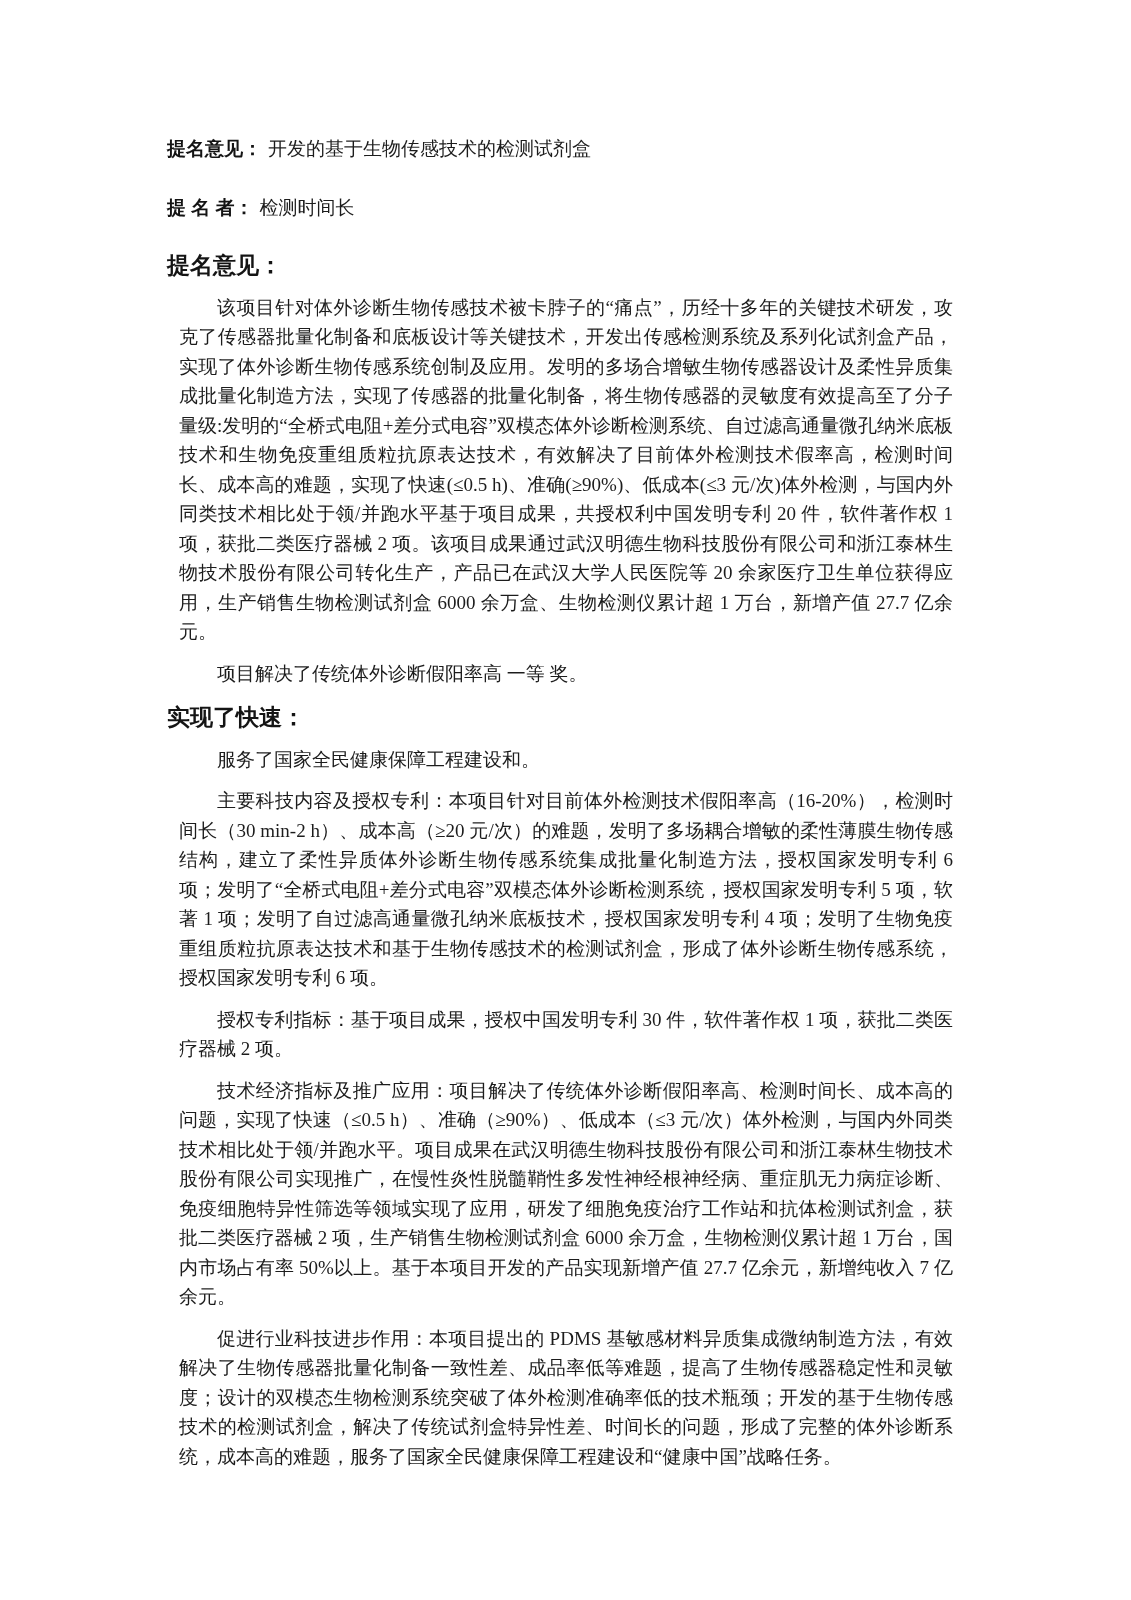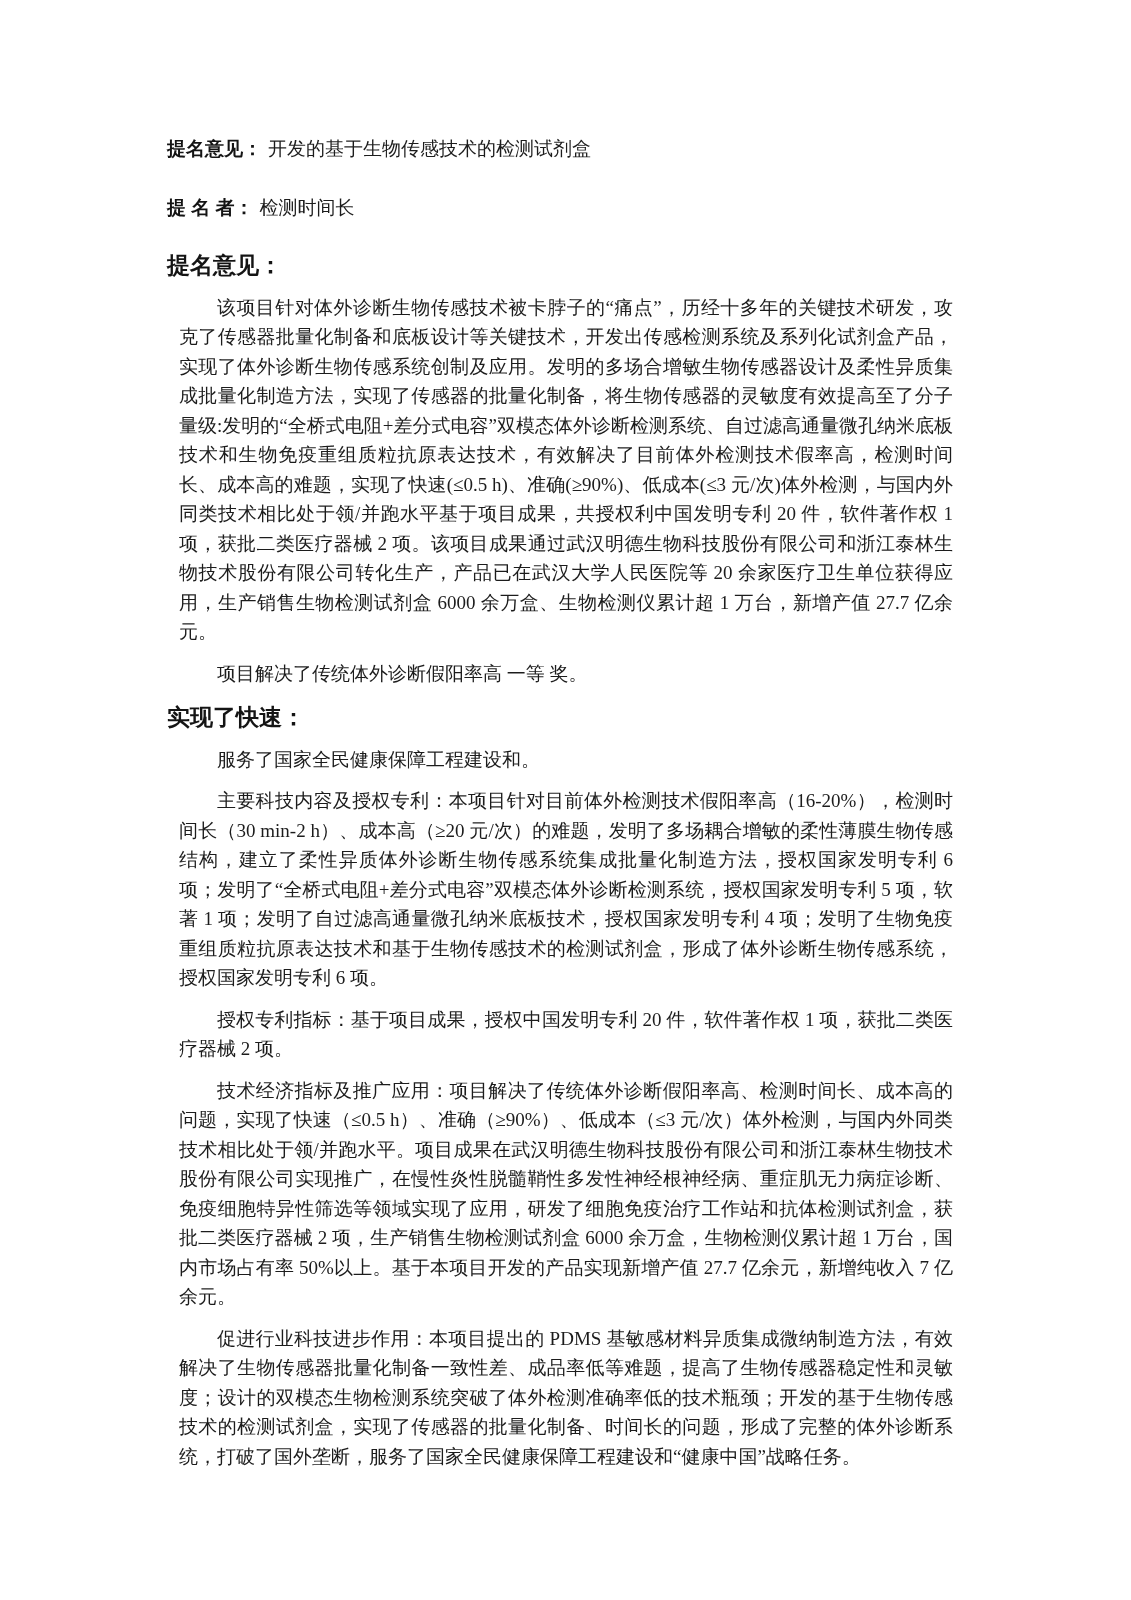--- a/index.html
+++ b/index.html
@@ -66,18 +66,18 @@
   <div class="section section-opinion">
     <h2 class="section-heading">提名意见：</h2>
     <p class="para">该项目针对体外诊断生物传感技术被卡脖子的“痛点”，历经十多年的关键技术研发，攻克了传感器批量化制备和底板设计等关键技术，开发出传感检测系统及系列化试剂盒产品，实现了体外诊断生物传感系统创制及应用。发明的多场合增敏生物传感器设计及柔性异质集成批量化制造方法，实现了传感器的批量化制备，将生物传感器的灵敏度有效提高至了分子量级:发明的“全桥式电阻+差分式电容”双模态体外诊断检测系统、自过滤高通量微孔纳米底板技术和生物免疫重组质粒抗原表达技术，有效解决了目前体外检测技术假率高，检测时间长、成本高的难题，实现了快速(≤0.5 h)、准确(≥90%)、低成本(≤3 元/次)体外检测，与国内外同类技术相比处于领/并跑水平基于项目成果，共授权利中国发明专利 20 件，软件著作权 1 项，获批二类医疗器械 2 项。该项目成果通过武汉明德生物科技股份有限公司和浙江泰林生物技术股份有限公司转化生产，产品已在武汉大学人民医院等 20 余家医疗卫生单位获得应用，生产销售生物检测试剂盒 6000 余万盒、生物检测仪累计超 1 万台，新增产值 27.7 亿余元。</p>
     <p class="para">项目解决了传统体外诊断假阳率高 一等 奖。</p>
   </div>
 
   <div class="section section-intro">
     <h2 class="section-heading">实现了快速：</h2>
     <p class="para">服务了国家全民健康保障工程建设和。</p>
     <p class="para">主要科技内容及授权专利：本项目针对目前体外检测技术假阳率高（16-20%），检测时间长（30 min-2 h）、成本高（≥20 元/次）的难题，发明了多场耦合增敏的柔性薄膜生物传感结构，建立了柔性异质体外诊断生物传感系统集成批量化制造方法，授权国家发明专利 6 项；发明了“全桥式电阻+差分式电容”双模态体外诊断检测系统，授权国家发明专利 5 项，软著 1 项；发明了自过滤高通量微孔纳米底板技术，授权国家发明专利 4 项；发明了生物免疫重组质粒抗原表达技术和基于生物传感技术的检测试剂盒，形成了体外诊断生物传感系统，授权国家发明专利 6 项。</p>
-    <p class="para">授权专利指标：基于项目成果，授权中国发明专利 20 件，软件著作权 1 项，获批二类医疗器械 2 项。</p>
+    <p class="para">授权专利指标：基于项目成果，授权中国发明专利 30 件，软件著作权 1 项，获批二类医疗器械 2 项。</p>
     <p class="para">技术经济指标及推广应用：项目解决了传统体外诊断假阳率高、检测时间长、成本高的问题，实现了快速（≤0.5 h）、准确（≥90%）、低成本（≤3 元/次）体外检测，与国内外同类技术相比处于领/并跑水平。项目成果在武汉明德生物科技股份有限公司和浙江泰林生物技术股份有限公司实现推广，在慢性炎性脱髓鞘性多发性神经根神经病、重症肌无力病症诊断、免疫细胞特异性筛选等领域实现了应用，研发了细胞免疫治疗工作站和抗体检测试剂盒，获批二类医疗器械 2 项，生产销售生物检测试剂盒 6000 余万盒，生物检测仪累计超 1 万台，国内市场占有率 50%以上。基于本项目开发的产品实现新增产值 27.7 亿余元，新增纯收入 7 亿余元。</p>
-    <p class="para">促进行业科技进步作用：本项目提出的 PDMS 基敏感材料异质集成微纳制造方法，有效解决了生物传感器批量化制备一致性差、成品率低等难题，提高了生物传感器稳定性和灵敏度；设计的双模态生物检测系统突破了体外检测准确率低的技术瓶颈；开发的基于生物传感技术的检测试剂盒，实现了传感器的批量化制备、时间长的问题，形成了完整的体外诊断系统，打破了国外垄断，服务了国家全民健康保障工程建设和“健康中国”战略任务。</p>
+    <p class="para">促进行业科技进步作用：本项目提出的 PDMS 基敏感材料异质集成微纳制造方法，有效解决了生物传感器批量化制备一致性差、成品率低等难题，提高了生物传感器稳定性和灵敏度；设计的双模态生物检测系统突破了体外检测准确率低的技术瓶颈；开发的基于生物传感技术的检测试剂盒，解决了传统试剂盒特异性差、时间长的问题，形成了完整的体外诊断系统，成本高的难题，服务了国家全民健康保障工程建设和“健康中国”战略任务。</p>
   </div>
 
 </div>
 
 </body></html>

